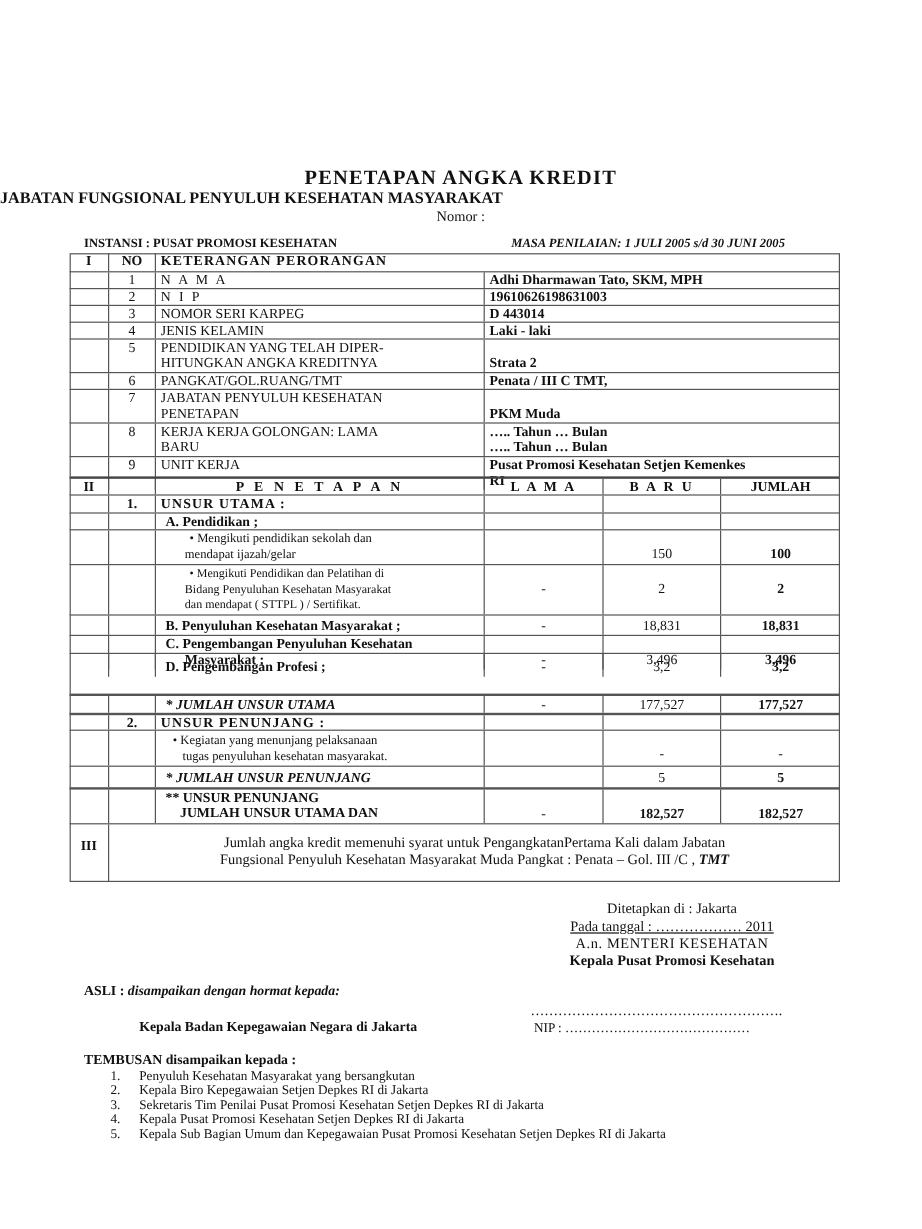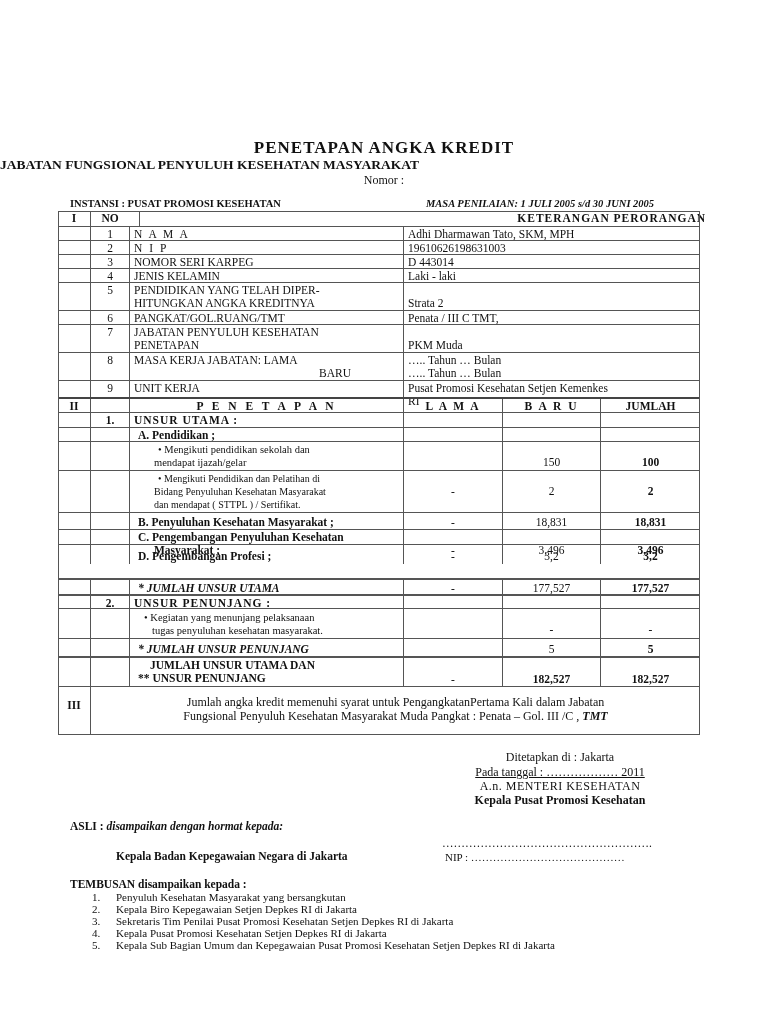--- a/index.html
+++ b/index.html
@@ -12,21 +12,21 @@
     .instansi { left: 70px; top: 198px; font-size: 10.5px; font-weight: bold; }
     .masa { left: 426px; top: 198px; font-size: 10.5px; font-weight: bold; font-style: italic; }
 
     .grid { position: absolute; left: 58px; top: 211px; width: 642px; }
     .row { position: absolute; left: 0; width: 642px; border-top: 1px solid #555; box-sizing: border-box; }
     .cell { position: absolute; top: 0; bottom: 0; box-sizing: border-box; font-size: 11.5px; line-height: 13px; padding: 1px 4px; }
     .vl { border-left: 1px solid #555; }
     .c-i { left: 0; width: 32px; text-align: center; font-weight: bold; }
     .c-no { left: 32px; width: 39px; text-align: center; }
     .c-key { left: 71px; width: 274px; }
-    .c-val { left: 345px; width: 297px; font-weight: normal; }
+    .c-val { left: 345px; width: 297px; font-weight: bold; }
     .c-desc { left: 71px; width: 274px; }
     .c-lama { left: 345px; width: 99px; text-align: center; }
     .c-baru { left: 444px; width: 98px; text-align: center; }
     .c-jml { left: 542px; width: 100px; text-align: center; }
     .frame { position: absolute; left: 58px; top: 211px; width: 642px; height: 524px;
              border: 1px solid #555; box-sizing: border-box; pointer-events: none; }
     .ital { font-style: italic; }
     .b { font-weight: bold; }
     .sig { font-size: 12px; text-align: center; left: 430px; width: 260px; }
     .list { left: 92px; font-size: 11px; line-height: 12px; }
@@ -38,21 +38,21 @@
 <div class="abs subtitle">JABATAN FUNGSIONAL PENYULUH KESEHATAN MASYARAKAT</div>
 <div class="abs nomor">Nomor :</div>
 <div class="abs instansi">INSTANSI : PUSAT PROMOSI KESEHATAN</div>
 <div class="abs masa">MASA PENILAIAN: 1 JULI 2005  s/d 30 JUNI 2005</div>
 
 <div class="grid">
 
   <div class="row" style="top:0;height:15px;border-top:none">
     <div class="cell c-i">I</div>
     <div class="cell c-no vl b">NO</div>
-    <div class="cell vl b" style="left:71px;width:571px;text-align:right;letter-spacing:1px;margin-left:10px;">KETERANGAN   PERORANGAN</div>
+    <div class="cell vl b" style="left:71px;width:571px;text-align:left;letter-spacing:1px;">KETERANGAN   PERORANGAN</div>
   </div>
 
   <div class="row" style="top:15px;height:14px">
     <div class="cell c-i"></div>
     <div class="cell c-no vl">1</div>
     <div class="cell c-key vl" style="letter-spacing:2px">N A M A</div>
     <div class="cell c-val vl">Adhi Dharmawan Tato, SKM, MPH</div>
   </div>
   <div class="row" style="top:29px;height:14px">
     <div class="cell c-i"></div>
@@ -103,22 +103,22 @@
     <div class="cell c-val vl">
         <div style="height:13px"></div>
         <div>PKM Muda</div>
       </div>
   </div>
 
   <div class="row" style="top:141px;height:28px">
     <div class="cell c-i"></div>
     <div class="cell c-no vl">8</div>
     <div class="cell c-key vl">
-        <div>MASA KERJA JABATAN:   LAMA</div>
-        <div style="text-align:right;padding-right:0px;width:217px">BARU</div>
+        <div>KERJA KERJA GOLONGAN:   LAMA</div>
+        <div style="padding-right:0px;width:217px">BARU</div>
       </div>
     <div class="cell c-val vl">
         <div>…..  Tahun  …     Bulan</div>
         <div>…..  Tahun  …     Bulan</div>
       </div>
   </div>
 
   <div class="row" style="top:169px;height:28px">
     <div class="cell c-i"></div>
     <div class="cell c-no vl">9</div>
@@ -247,22 +247,22 @@
     <div class="cell c-desc vl b ital" style="padding-left:8px;padding-top:4px">*   JUMLAH  UNSUR  PENUNJANG</div>
     <div class="cell c-lama vl"></div>
     <div class="cell c-baru vl" style="padding-top:4px">5</div>
     <div class="cell c-jml vl b" style="padding-top:4px">5</div>
   </div>
 
   <div class="row" style="top:445px;height:30px;border-top:2px solid #555">
     <div class="cell c-i"></div>
       <div class="cell c-no vl"></div>
     <div class="cell c-desc vl b" style="padding-left:8px">
+        <div>**  UNSUR PENUNJANG</div>
         <div style="padding-left:12px">JUMLAH UNSUR UTAMA DAN</div>
-        <div>**  UNSUR PENUNJANG</div>
       </div>
     <div class="cell c-lama vl" style="padding-top:15px">-</div>
     <div class="cell c-baru vl b" style="padding-top:15px">182,527</div>
     <div class="cell c-jml vl b" style="padding-top:15px">182,527</div>
   </div>
 
   <div class="row" style="top:475px;height:49px">
     <div class="cell c-i" style="padding-top:12px">III</div>
     <div class="cell vl" style="left:32px;width:610px;text-align:center;font-size:12px;line-height:14px;padding-top:8px">
       <div>Jumlah angka kredit memenuhi syarat untuk PengangkatanPertama Kali dalam Jabatan</div>

